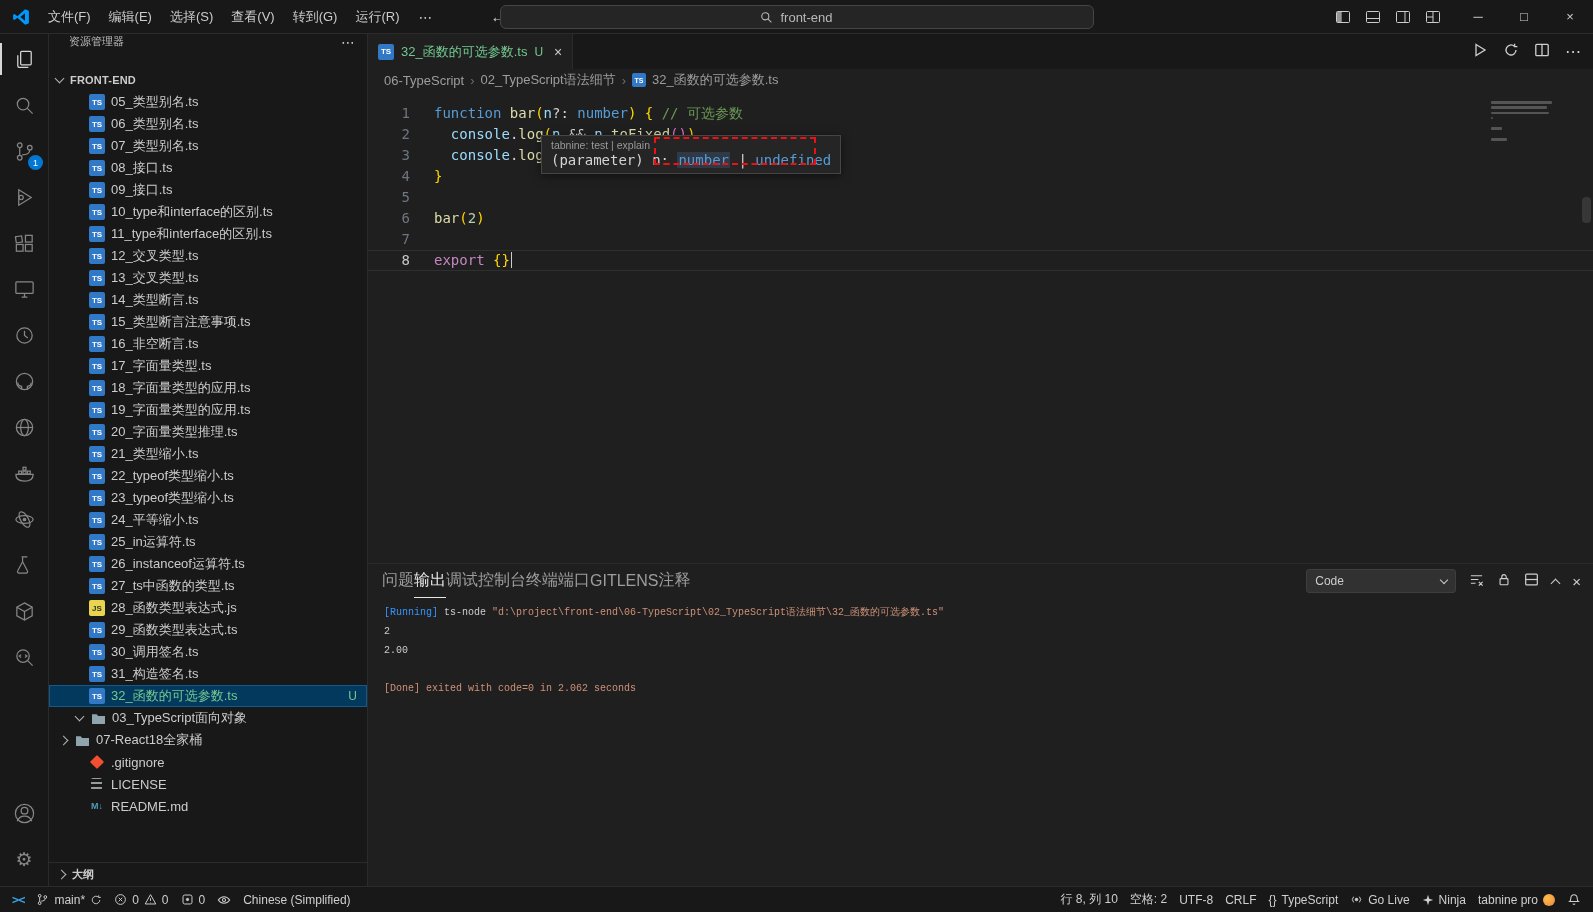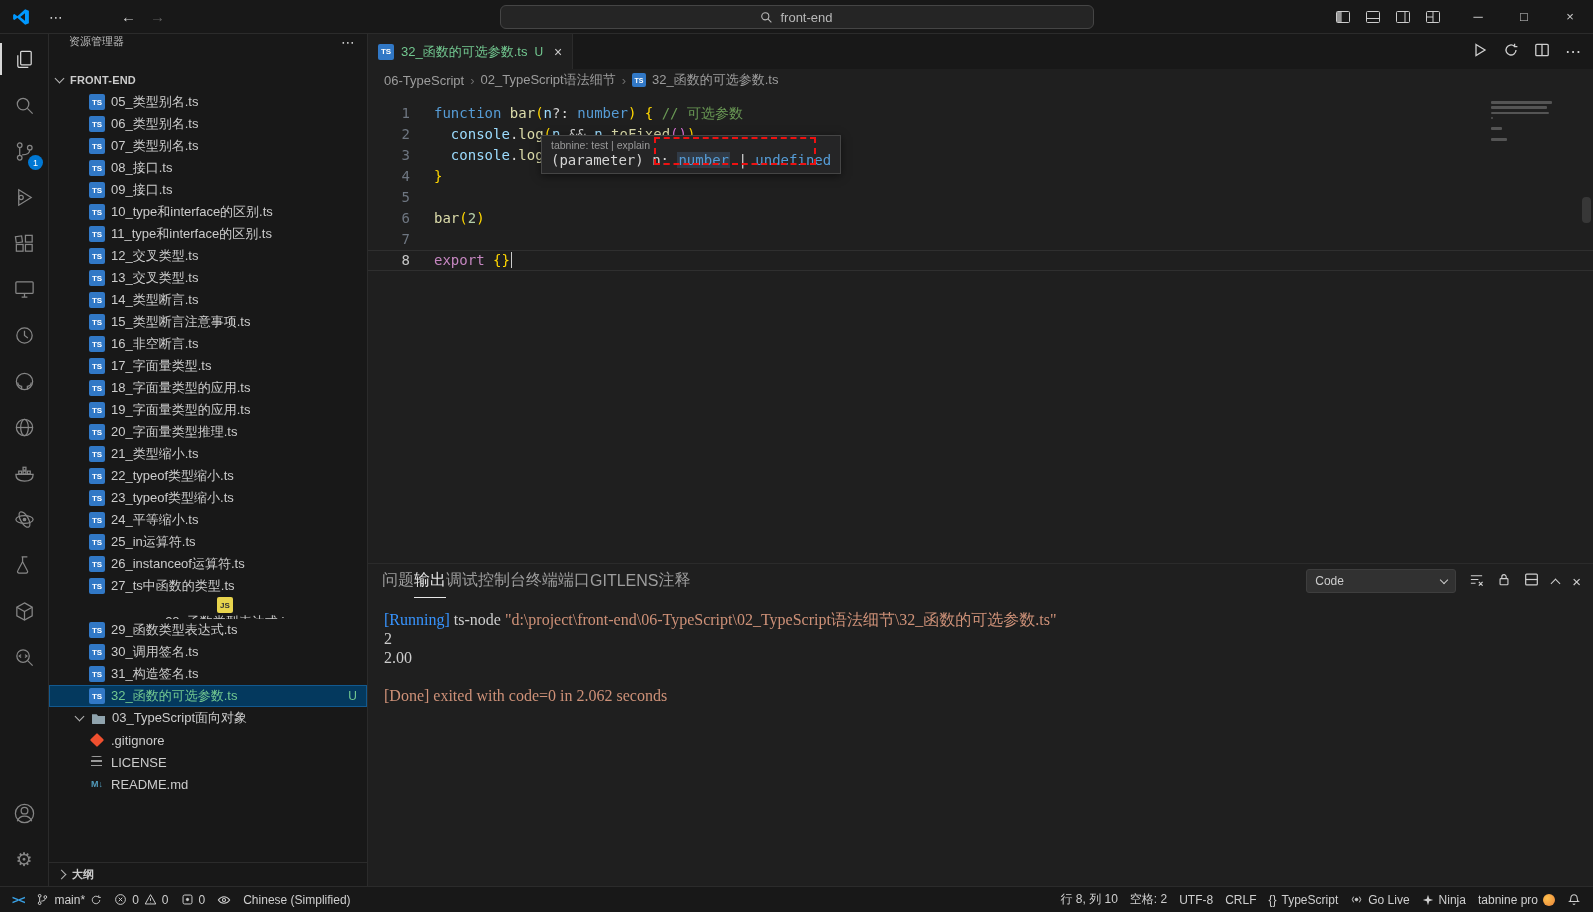--- a/index.html
+++ b/index.html
@@ -106,41 +106,49 @@
   .panel-tabs{flex:0 0 34px;display:flex;align-items:center;padding-left:14px;position:relative;}
   .panel-tab{font-size:16px;color:#9d9d9d;margin:0 0;height:100%;display:flex;align-items:center;border-bottom:1px solid transparent;cursor:pointer;}
   .panel-tab.active{color:#e7e7e7;border-bottom-color:#e7e7e7;}
   .panel-controls{position:absolute;right:12px;top:0;height:34px;display:flex;align-items:center;gap:13px;color:#cfcfcf;}
   .channel-select{width:150px;height:24px;background:#313131;border:1px solid #3e3e3e;border-radius:3px;font-size:12px;color:#cccccc;
     display:flex;align-items:center;justify-content:space-between;padding:8px 8px;}
   .sel-chev{width:6px;height:6px;border-right:1.3px solid #cccccc;border-bottom:1.3px solid #cccccc;transform:rotate(45deg);margin-top:-3px;}
   .panel-controls svg{stroke:currentColor;fill:none;stroke-width:1.3;}
   .pc-chevup{width:7px;height:7px;border-right:1.4px solid #cfcfcf;border-bottom:1.4px solid #cfcfcf;transform:rotate(-135deg);margin-top:4px;}
   .pc-close{font-size:15px;}
-  .out{padding:5px 16px;font-family:Liberation Serif, serif;font-size:16px;line-height:19px;white-space:pre;margin-top:7px;}
+  .out{padding:5px 16px;font-family:Liberation Mono, monospace;font-size:10px;line-height:19px;white-space:pre;}
   .o-run{color:#3794ff;} .o-plain{color:#cccccc;} .o-str{color:#ce9178;} .o-done{color:#ce9178;}
 
   
   .statusbar{flex:0 0 26px;background:#181818;border-top:1px solid #2b2b2b;display:flex;align-items:center;
     font-size:12px;color:#cfcfcf;padding:0 6px;z-index:30;}
   .sb-item{display:flex;align-items:center;gap:5px;padding:0 6px;height:100%;white-space:nowrap;}
   .sb-item svg{stroke:currentColor;fill:none;stroke-width:1.2;}
   .remote-glyph{font-family:"DejaVu Sans Mono","Liberation Mono",monospace;font-weight:700;color:#3aa3e8;font-size:12px;letter-spacing:-1px;}
   .sb-right{margin-left:auto;display:flex;align-items:center;height:100%;}
   .fist{width:12px;height:12px;border-radius:50%;background:radial-gradient(circle at 35% 35%,#ffc04d,#e8833a);display:inline-block;}
 </style>
 </head>
 <body>
 
 <div class="window">
 
   <div class="titlebar">
     <svg class="vscode-logo" viewBox="0 0 24 24">
       <path fill="#0098ff" d="M17.5 1.5L7.2 10.9 3.3 7.9 1.5 8.9v6.2l1.8 1 3.9-3 10.3 9.4 5-2.3V3.8l-5-2.3zM17.3 7v10L11 12l6.3-5z"></path>
     </svg>
+    <div class="menu-bar">
+        <div class="menu-item">文件(F)</div>
+        <div class="menu-item">编辑(E)</div>
+        <div class="menu-item">选择(S)</div>
+        <div class="menu-item">查看(V)</div>
+        <div class="menu-item">转到(G)</div>
+        <div class="menu-item">运行(R)</div>
+      </div>
     <div class="menu-more">⋯</div>
     <div class="nav-arrows">
       <span class="nav-back">←</span>
       <span class="nav-fwd">→</span>
     </div>
     <div class="cmd-center">
       <svg width="13" height="13" viewBox="0 0 16 16">
           <circle cx="6.5" cy="6.5" r="4.4" stroke="#b8b8b8" fill="none" stroke-width="1.3"></circle>
           <path d="M10 10l4 4" stroke="#b8b8b8" stroke-width="1.3"></path>
         </svg>
@@ -385,21 +393,21 @@
             <span class="tree-label">25_in运算符.ts</span>
           </div>
           <div class="tree-row" style="padding-left: 40px;">
             <span class="ficon ficon-ts">TS</span>
             <span class="tree-label">26_instanceof运算符.ts</span>
           </div>
           <div class="tree-row" style="padding-left: 40px;">
             <span class="ficon ficon-ts">TS</span>
             <span class="tree-label">27_ts中函数的类型.ts</span>
           </div>
-          <div class="tree-row" style="padding-left: 40px; flex-direction: column;">
+          <div class="tree-row" style="padding-left: 40px;">
             <span class="ficon ficon-js">JS</span>
             <span class="tree-label">28_函数类型表达式.js</span>
           </div>
           <div class="tree-row" style="padding-left: 40px;">
             <span class="ficon ficon-ts">TS</span>
             <span class="tree-label">29_函数类型表达式.ts</span>
           </div>
           <div class="tree-row" style="padding-left: 40px;">
             <span class="ficon ficon-ts">TS</span>
             <span class="tree-label">30_调用签名.ts</span>
@@ -414,20 +422,29 @@
             <span class="git-badge">U</span>
           </div>
           <div class="tree-row" style="padding-left: 24px;">
             <span class="chev chev-down"></span>
             <span class="ficon ficon-folder">
               <svg width="15" height="13" viewBox="0 0 16 14">
                 <path d="M1 2.5h5l1.6 1.8H15V12a1 1 0 0 1-1 1H2a1 1 0 0 1-1-1z" fill="#90a4ae"></path>
               </svg>
             </span>
             <span class="tree-label">03_TypeScript面向对象</span>
+          </div>
+          <div class="tree-row" style="padding-left: 8px;">
+            <span class="chev chev-right"></span>
+            <span class="ficon ficon-folder">
+              <svg width="15" height="13" viewBox="0 0 16 14">
+                <path d="M1 2.5h5l1.6 1.8H15V12a1 1 0 0 1-1 1H2a1 1 0 0 1-1-1z" fill="#90a4ae"></path>
+              </svg>
+            </span>
+            <span class="tree-label">07-React18全家桶</span>
           </div>
           <div class="tree-row" style="padding-left: 40px;">
             <span class="ficon ficon-git"></span>
             <span class="tree-label">.gitignore</span>
           </div>
           <div class="tree-row" style="padding-left: 40px;">
             <span class="ficon ficon-license"></span>
             <span class="tree-label">LICENSE</span>
           </div>
           <div class="tree-row" style="padding-left: 40px;">

